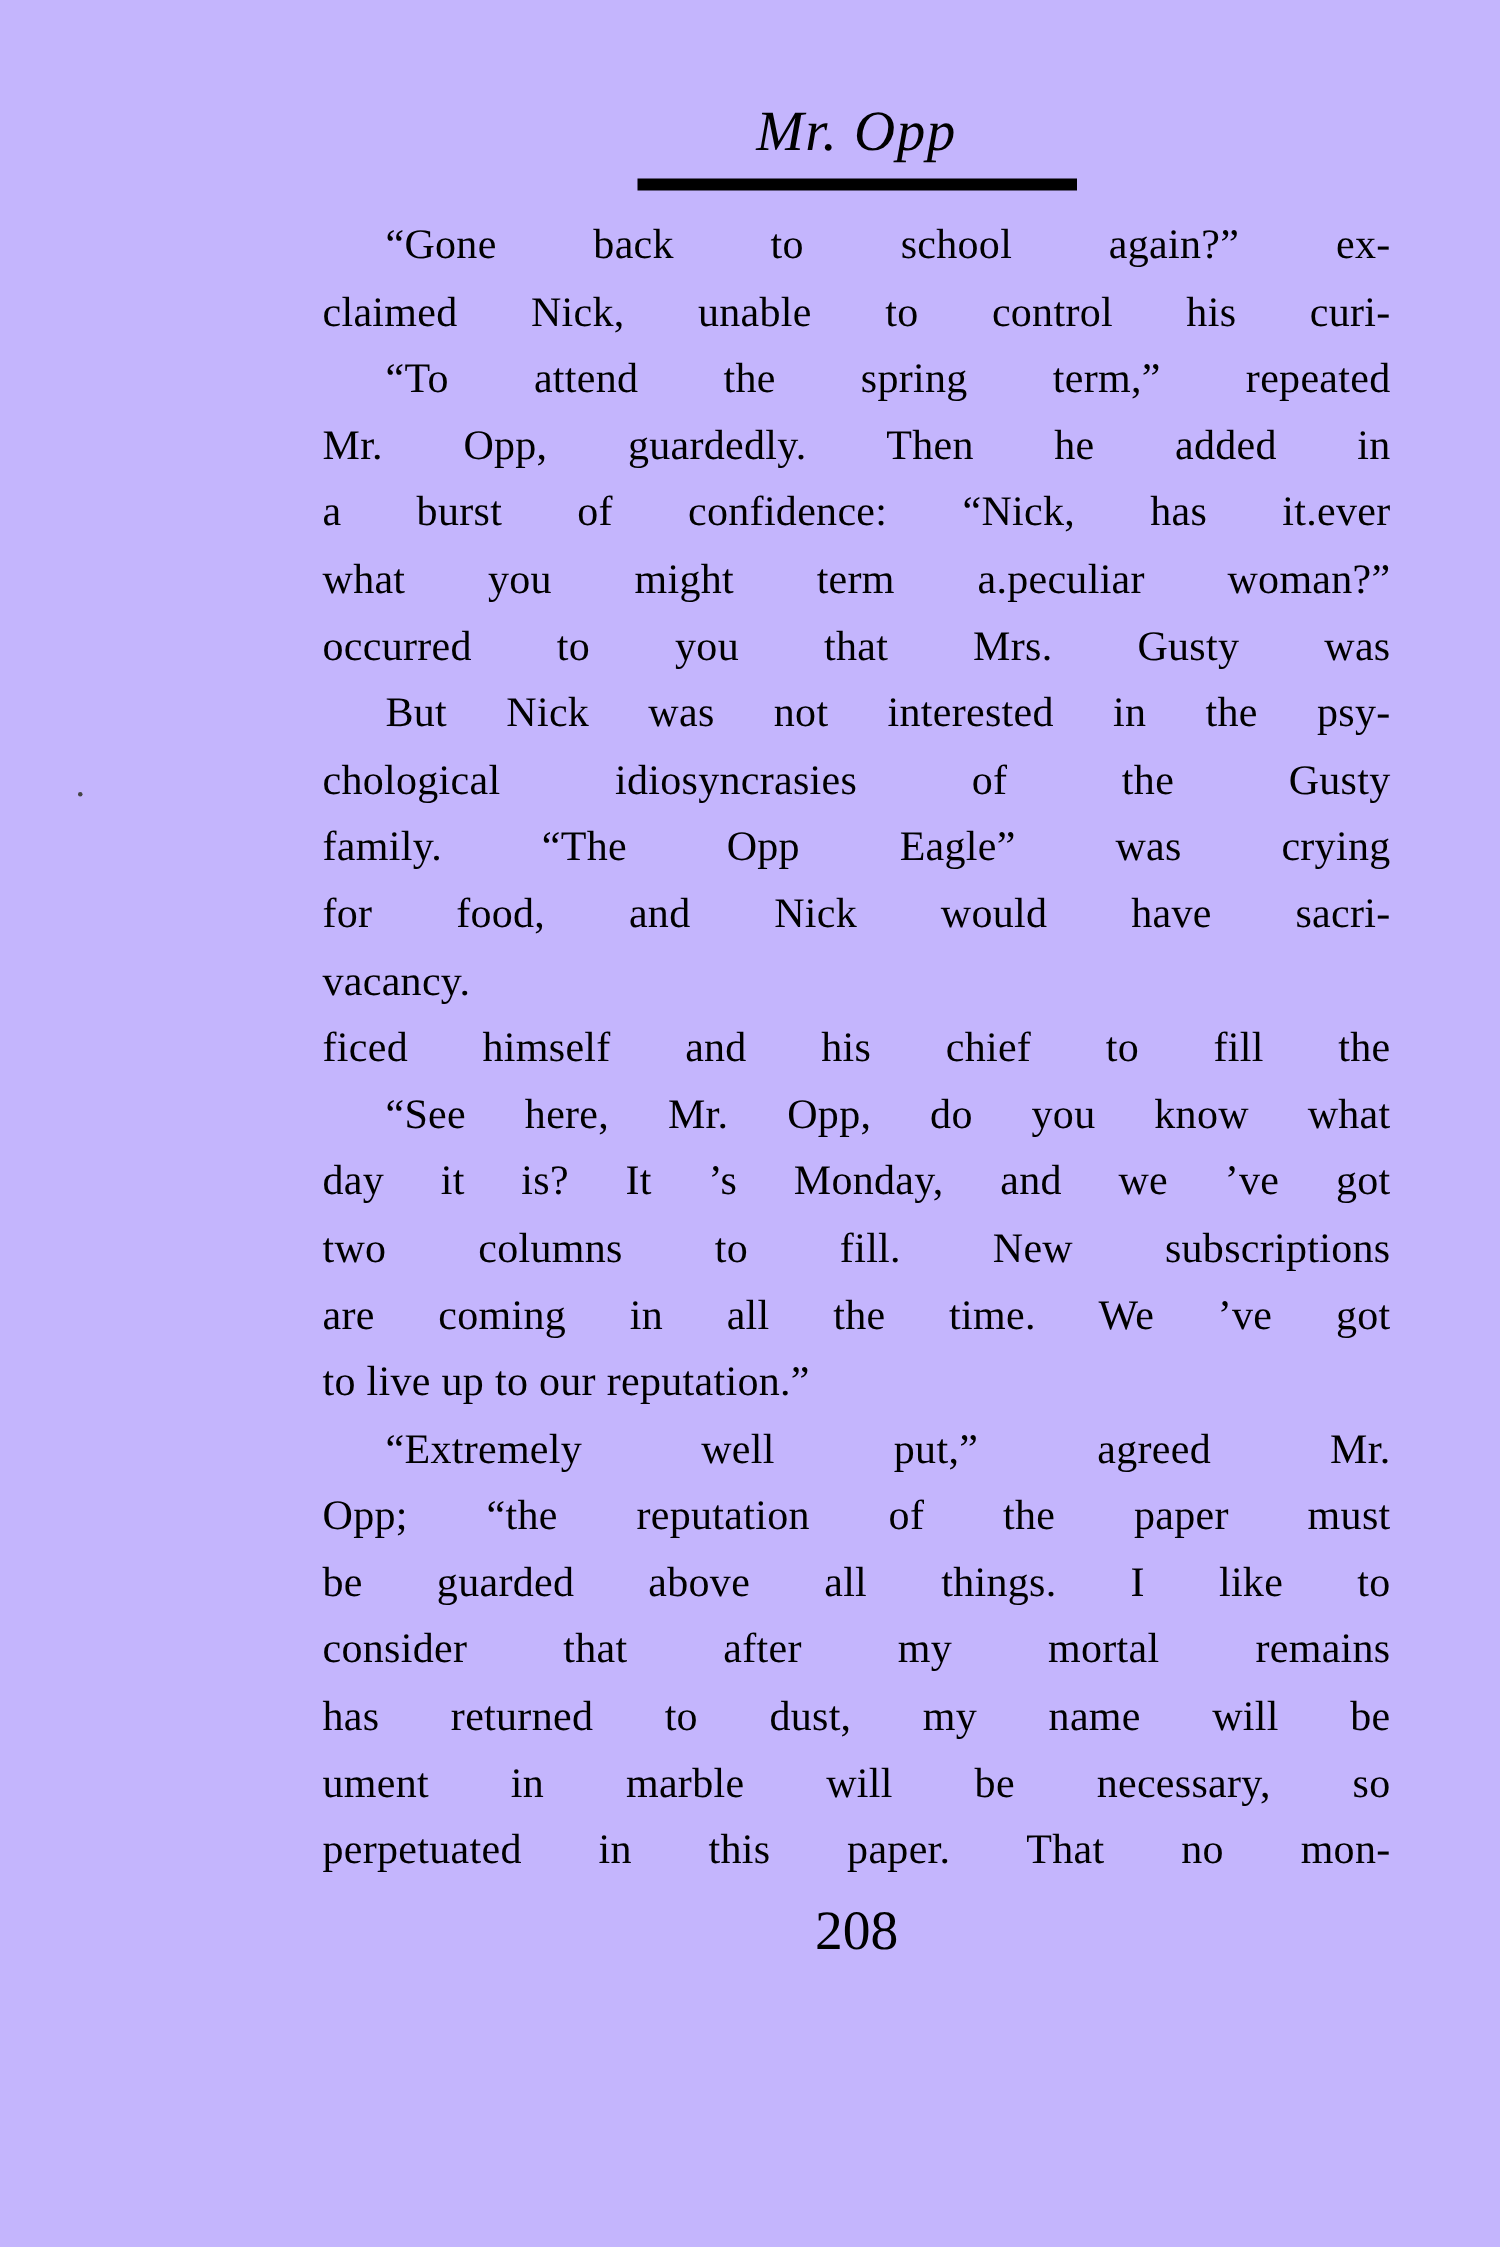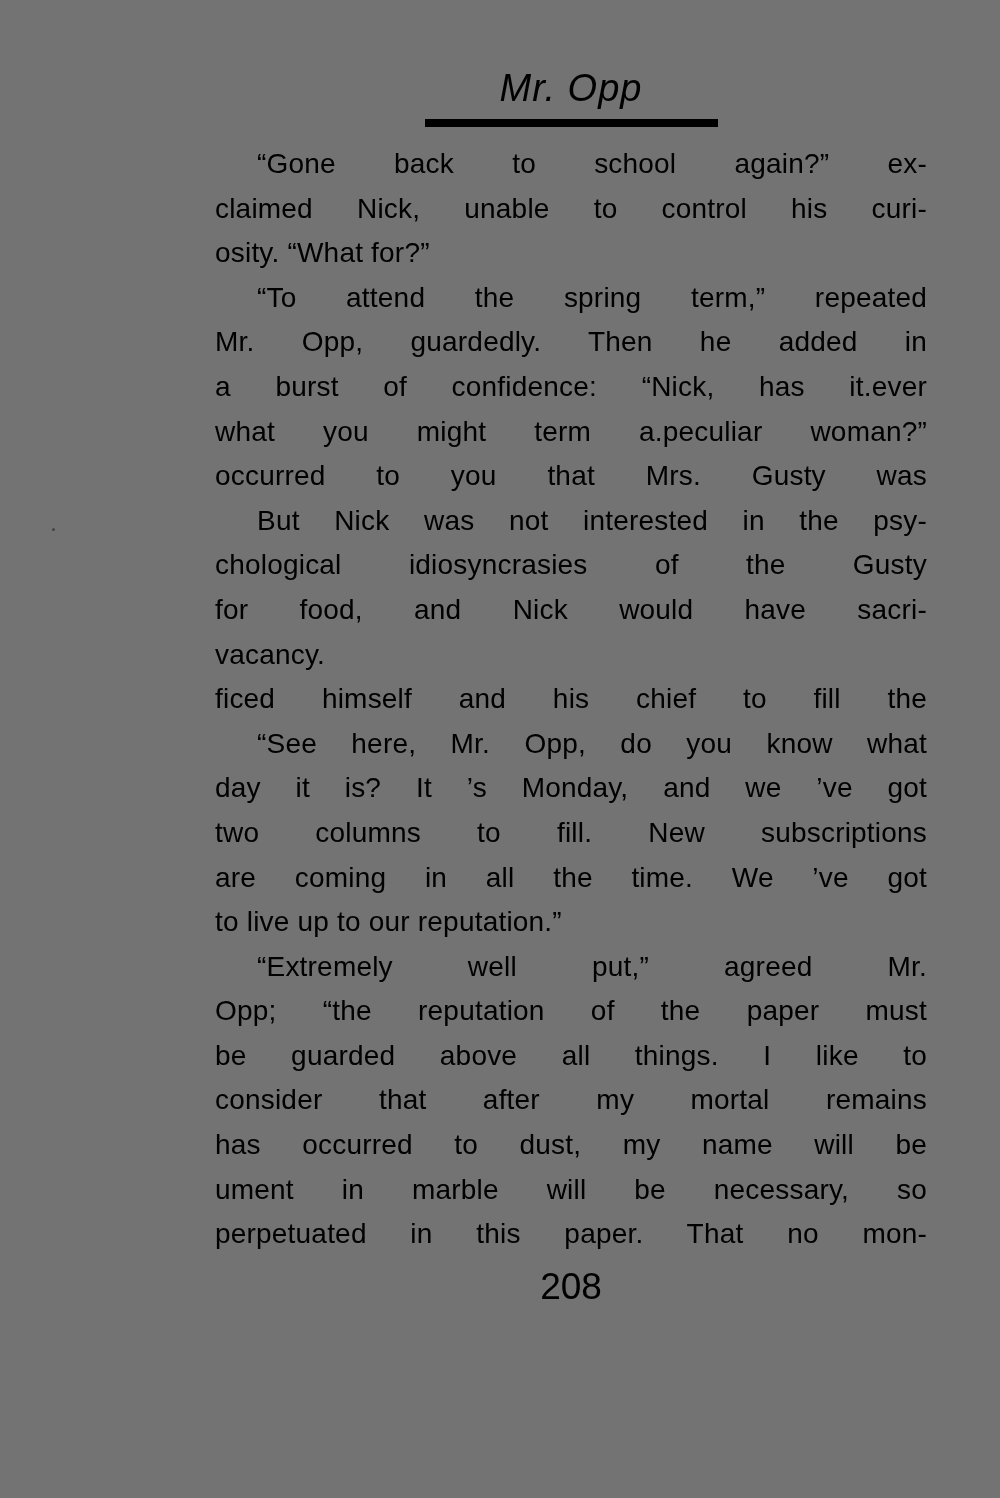--- a/index.html
+++ b/index.html
@@ -4,23 +4,23 @@
 <style>
   html, body {
     margin: 0;
     padding: 0;
     background: #ffffff;
   }
   .page {
     position: relative;
     width: 1000px;
     height: 1498px;
-    background: #737373;
+    background: #c4b5fd;
     color: #000000;
-    font-family: Liberation Sans, sans-serif;
+    font-family: Liberation Serif, serif;
     overflow: hidden;
   }
   .text-block {
     position: absolute;
     left: 215px;
     top: 64px;
     width: 712px;
   }
   .running-head {
     text-align: center;
@@ -71,39 +71,39 @@
 <body>
 
 <div class="page">
   <div class="scan-speck"></div>
   <div class="text-block">
     <div class="running-head">Mr. Opp</div>
     <div class="head-rule"></div>
     <div class="body-lines">
         <div class="text-line indent">“Gone back to school again?” ex-</div>
         <div class="text-line">claimed Nick, unable to control his curi-</div>
-        <div class="text-line no-stretch">osity.  “What for?”</div>
         <div class="text-line indent">“To attend the spring term,” repeated</div>
         <div class="text-line">Mr. Opp, guardedly.  Then he added in</div>
         <div class="text-line">a burst of confidence: “Nick, has it.ever</div>
         <div class="text-line">what you might term a.peculiar woman?”</div>
         <div class="text-line">occurred to you that Mrs. Gusty was</div>
         <div class="text-line indent">But Nick was not interested in the psy-</div>
         <div class="text-line">chological idiosyncrasies of the Gusty</div>
+        <div class="text-line">family.  “The Opp Eagle” was crying</div>
         <div class="text-line">for food, and Nick would have sacri-</div>
         <div class="text-line no-stretch">vacancy.</div>
         <div class="text-line">ficed himself and his chief to fill the</div>
         <div class="text-line indent">“See here, Mr. Opp, do you know what</div>
         <div class="text-line">day it is?  It ’s Monday, and we ’ve got</div>
         <div class="text-line">two columns to fill.  New subscriptions</div>
         <div class="text-line">are coming in all the time.  We ’ve got</div>
         <div class="text-line no-stretch">to live up to our reputation.”</div>
         <div class="text-line indent">“Extremely well put,” agreed Mr.</div>
         <div class="text-line">Opp; “the reputation of the paper must</div>
         <div class="text-line">be guarded above all things.  I like to</div>
         <div class="text-line">consider that after my mortal remains</div>
-        <div class="text-line">has occurred to dust, my name will be</div>
+        <div class="text-line">has returned to dust, my name will be</div>
         <div class="text-line">ument in marble will be necessary, so</div>
         <div class="text-line">perpetuated in this paper.  That no mon-</div>
       </div>
     <div class="page-number">208</div>
   </div>
 </div>
 
 </body></html>

